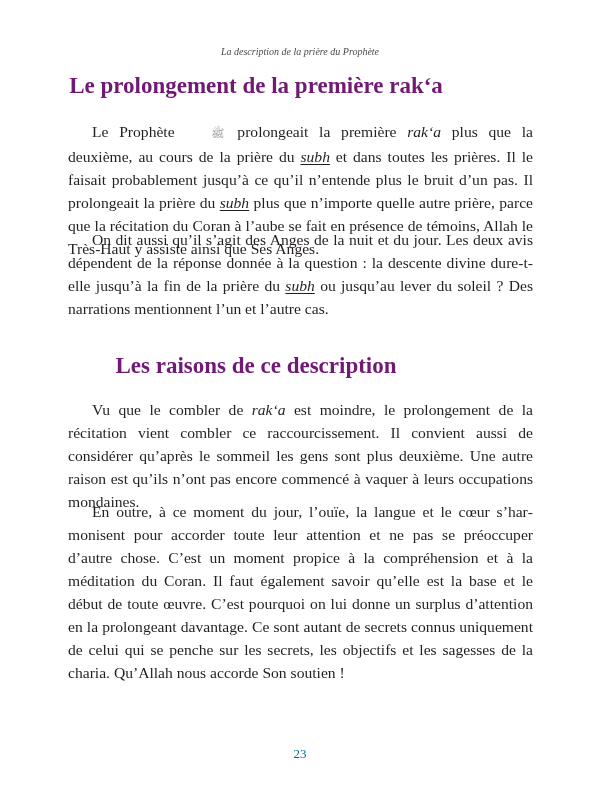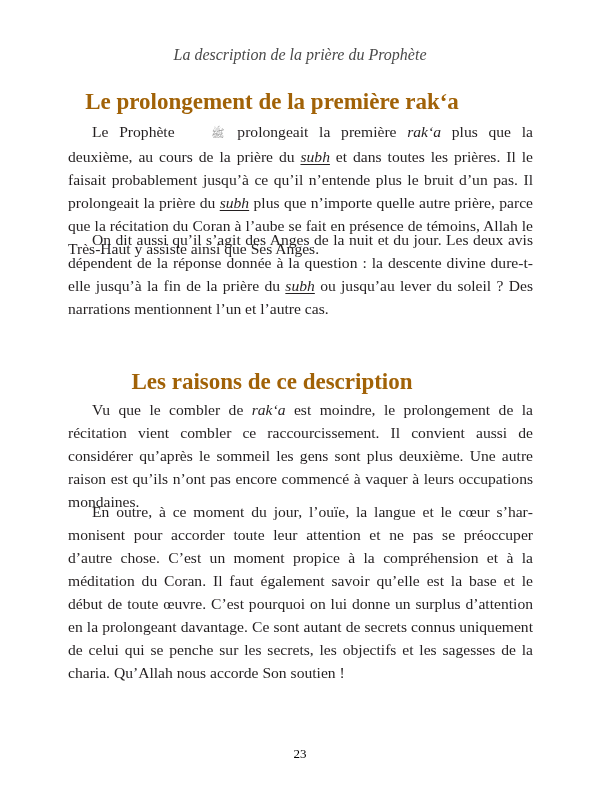--- a/index.html
+++ b/index.html
@@ -3,46 +3,46 @@
   <meta charset="utf-8">
   <style>
     html, body { margin: 0; padding: 0; background: #ffffff; }
     body {
       width: 600px; height: 800px; position: relative; overflow: hidden;
       font-family: "Liberation Serif", "DejaVu Serif", serif;
       color: #231f20;
     }
     .running-head {
       position: absolute; top: 46px; left: 0; width: 600px;
-      text-align: center; font-style: italic; font-size: 16px;
+      text-align: center; font-style: italic; font-size: 10px;
       color: #4a4a4a;
     }
     .heading {
       position: absolute; left: 0; width: 512px; text-align: center;
-      font-weight: bold; font-size: 23px; margin: 16px; color: #a16207;
+      font-weight: bold; font-size: 23px; margin: 0; color: #701a75;
     }
     #h1 { top: 73px; }
     #h2 { top: 353px; }
     .para {
       position: absolute; left: 68px; width: 465px; margin: 0;
       font-size: 15.6px; line-height: 23px; text-align: justify;
       text-indent: 24px; hyphens: manual;
     }
     #p1 { top: 120px; }
     #p2 { top: 228px; }
     #p3 { top: 398px; }
     #p4 { top: 500px; }
     .para .it { font-style: italic; }
     .para .ul { font-style: italic; text-decoration: underline; text-decoration-thickness: 1px; text-underline-offset: 2px; }
     .salutation {
       display: inline-block; font-size: 11px; color: #8a8a8a; padding: 0 2px;
     }
     .page-number {
       position: absolute; top: 746px; left: 0; width: 600px;
-      text-align: center; font-size: 13px; color: #000000;
+      text-align: center; font-size: 13px; color: #0369a1;
     }
   </style>
 </head>
 <body>
 
 <div class="running-head">La description de la prière du Prophète</div>
 
 <h2 class="heading" id="h1">Le prolongement de la première rak‘a</h2>
 <p class="para" id="p1"><span>Le Prophète </span><span class="salutation">ﷺ</span><span> prolongeait la première </span><span class="it">rak‘a</span><span> plus que la deuxième, au cours de la prière du </span><span class="ul">subh</span><span> et dans toutes les prières. Il le faisait probablement jusqu’à ce qu’il n’entende plus le bruit d’un pas. Il prolongeait la prière du </span><span class="ul">subh</span><span> plus que n’importe quelle autre prière, parce que la récitation du Coran à l’aube se fait en présence de témoins, Allah le Très-Haut y assiste ainsi que Ses Anges.</span></p>
 <p class="para" id="p2"><span>On dit aussi qu’il s’agit des Anges de la nuit et du jour. Les deux avis dépendent de la réponse donnée à la question : la descente divine dure-t-elle jusqu’à la fin de la prière du </span><span class="ul">subh</span><span> ou jusqu’au lever du soleil ? Des narrations mentionnent l’un et l’autre cas.</span></p>

